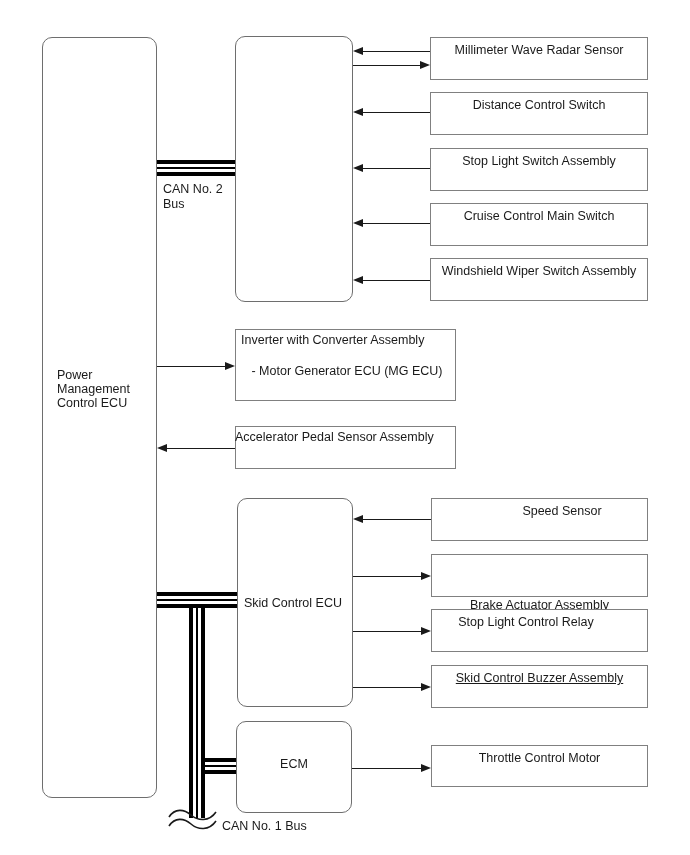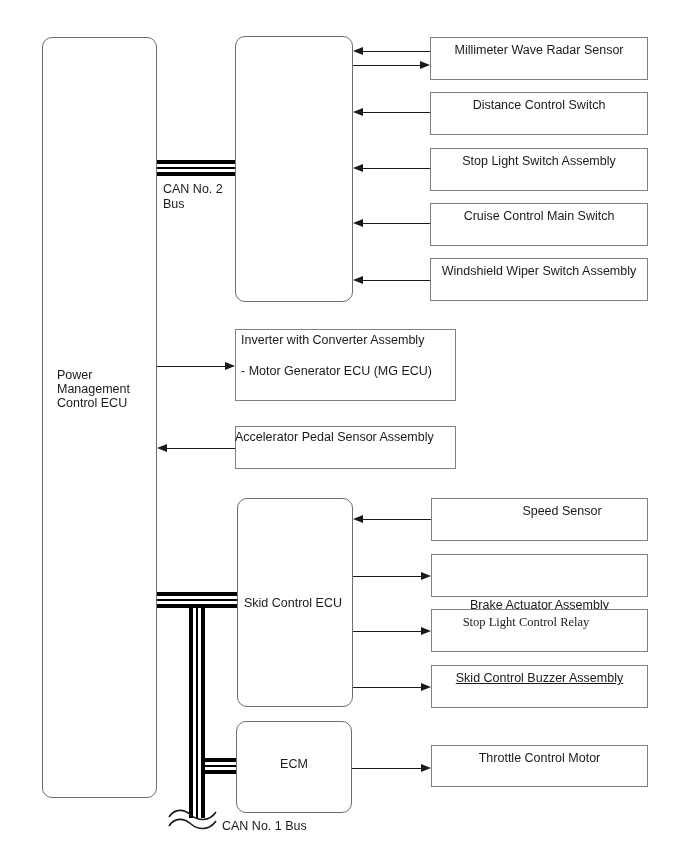--- a/index.html
+++ b/index.html
@@ -29,21 +29,21 @@
   <div class="rnode" style="left:235px;top:36px;width:118px;height:266px;"></div>
 
   <div class="rnode" style="left:237px;top:498px;width:116px;height:209px;"></div>
   <div class="lbl" style="left:244px;top:596px;width:110px;white-space:nowrap;">Skid Control ECU</div>
 
   <div class="rnode" style="left:236px;top:721px;width:116px;height:92px;"></div>
   <div class="lbl ctr" style="left:236px;top:757px;width:116px;">ECM</div>
 
   <div class="rect" style="left:235px;top:329px;width:221px;height:72px;"></div>
   <div class="lbl" style="left:241px;top:333px;width:212px;white-space:nowrap;">Inverter with Converter Assembly</div>
-  <div class="lbl" style="left:241px;top:364px;width:212px;white-space:nowrap;">- Motor Generator ECU (MG ECU)</div>
+  <div class="lbl" style="left:241px;top:364px;width:212px;white-space:nowrap;text-align:center;">- Motor Generator ECU (MG ECU)</div>
 
   <div class="rect" style="left:235px;top:426px;width:221px;height:43px;"></div>
   <div class="lbl ctr" style="left:235px;top:430px;width:192px;white-space:nowrap;">Accelerator Pedal Sensor Assembly</div>
 
   <div class="rect" style="left:430px;top:37px;width:218px;height:43px;"></div>
   <div class="lbl ctr" style="left:430px;top:43px;width:218px;">Millimeter Wave Radar Sensor</div>
 
   <div class="rect" style="left:430px;top:92px;width:218px;height:43px;"></div>
   <div class="lbl ctr" style="left:430px;top:98px;width:218px;">Distance Control Switch</div>
 
@@ -56,21 +56,21 @@
   <div class="rect" style="left:430px;top:258px;width:218px;height:43px;"></div>
   <div class="lbl ctr" style="left:430px;top:264px;width:218px;">Windshield Wiper Switch Assembly</div>
 
   <div class="rect" style="left:431px;top:498px;width:217px;height:43px;"></div>
   <div class="lbl ctr" style="left:431px;top:504px;width:262px;">Speed Sensor</div>
 
   <div class="rect" style="left:431px;top:554px;width:217px;height:43px;"></div>
   <div class="lbl ctr" style="left:431px;top:560px;width:217px;margin-top:38px;">Brake Actuator Assembly</div>
 
   <div class="rect" style="left:431px;top:609px;width:217px;height:43px;"></div>
-  <div class="lbl ctr" style="left:431px;top:615px;width:190px;font-family:Liberation Serif, serif;">Stop Light Control Relay</div>
+  <div class="lbl ctr" style="left:431px;top:615px;width:190px;">Stop Light Control Relay</div>
 
   <div class="rect" style="left:431px;top:665px;width:217px;height:43px;"></div>
   <div class="lbl ctr" style="left:431px;top:671px;width:217px;text-decoration:underline;">Skid Control Buzzer Assembly</div>
 
   <div class="rect" style="left:431px;top:745px;width:217px;height:42px;"></div>
   <div class="lbl ctr" style="left:431px;top:751px;width:217px;">Throttle Control Motor</div>
 
   <div>
     <div class="hline" style="left:362px;top:51px;width:68px;"></div>
     <div class="ah-l" style="left:353px;top:47px;"></div>

